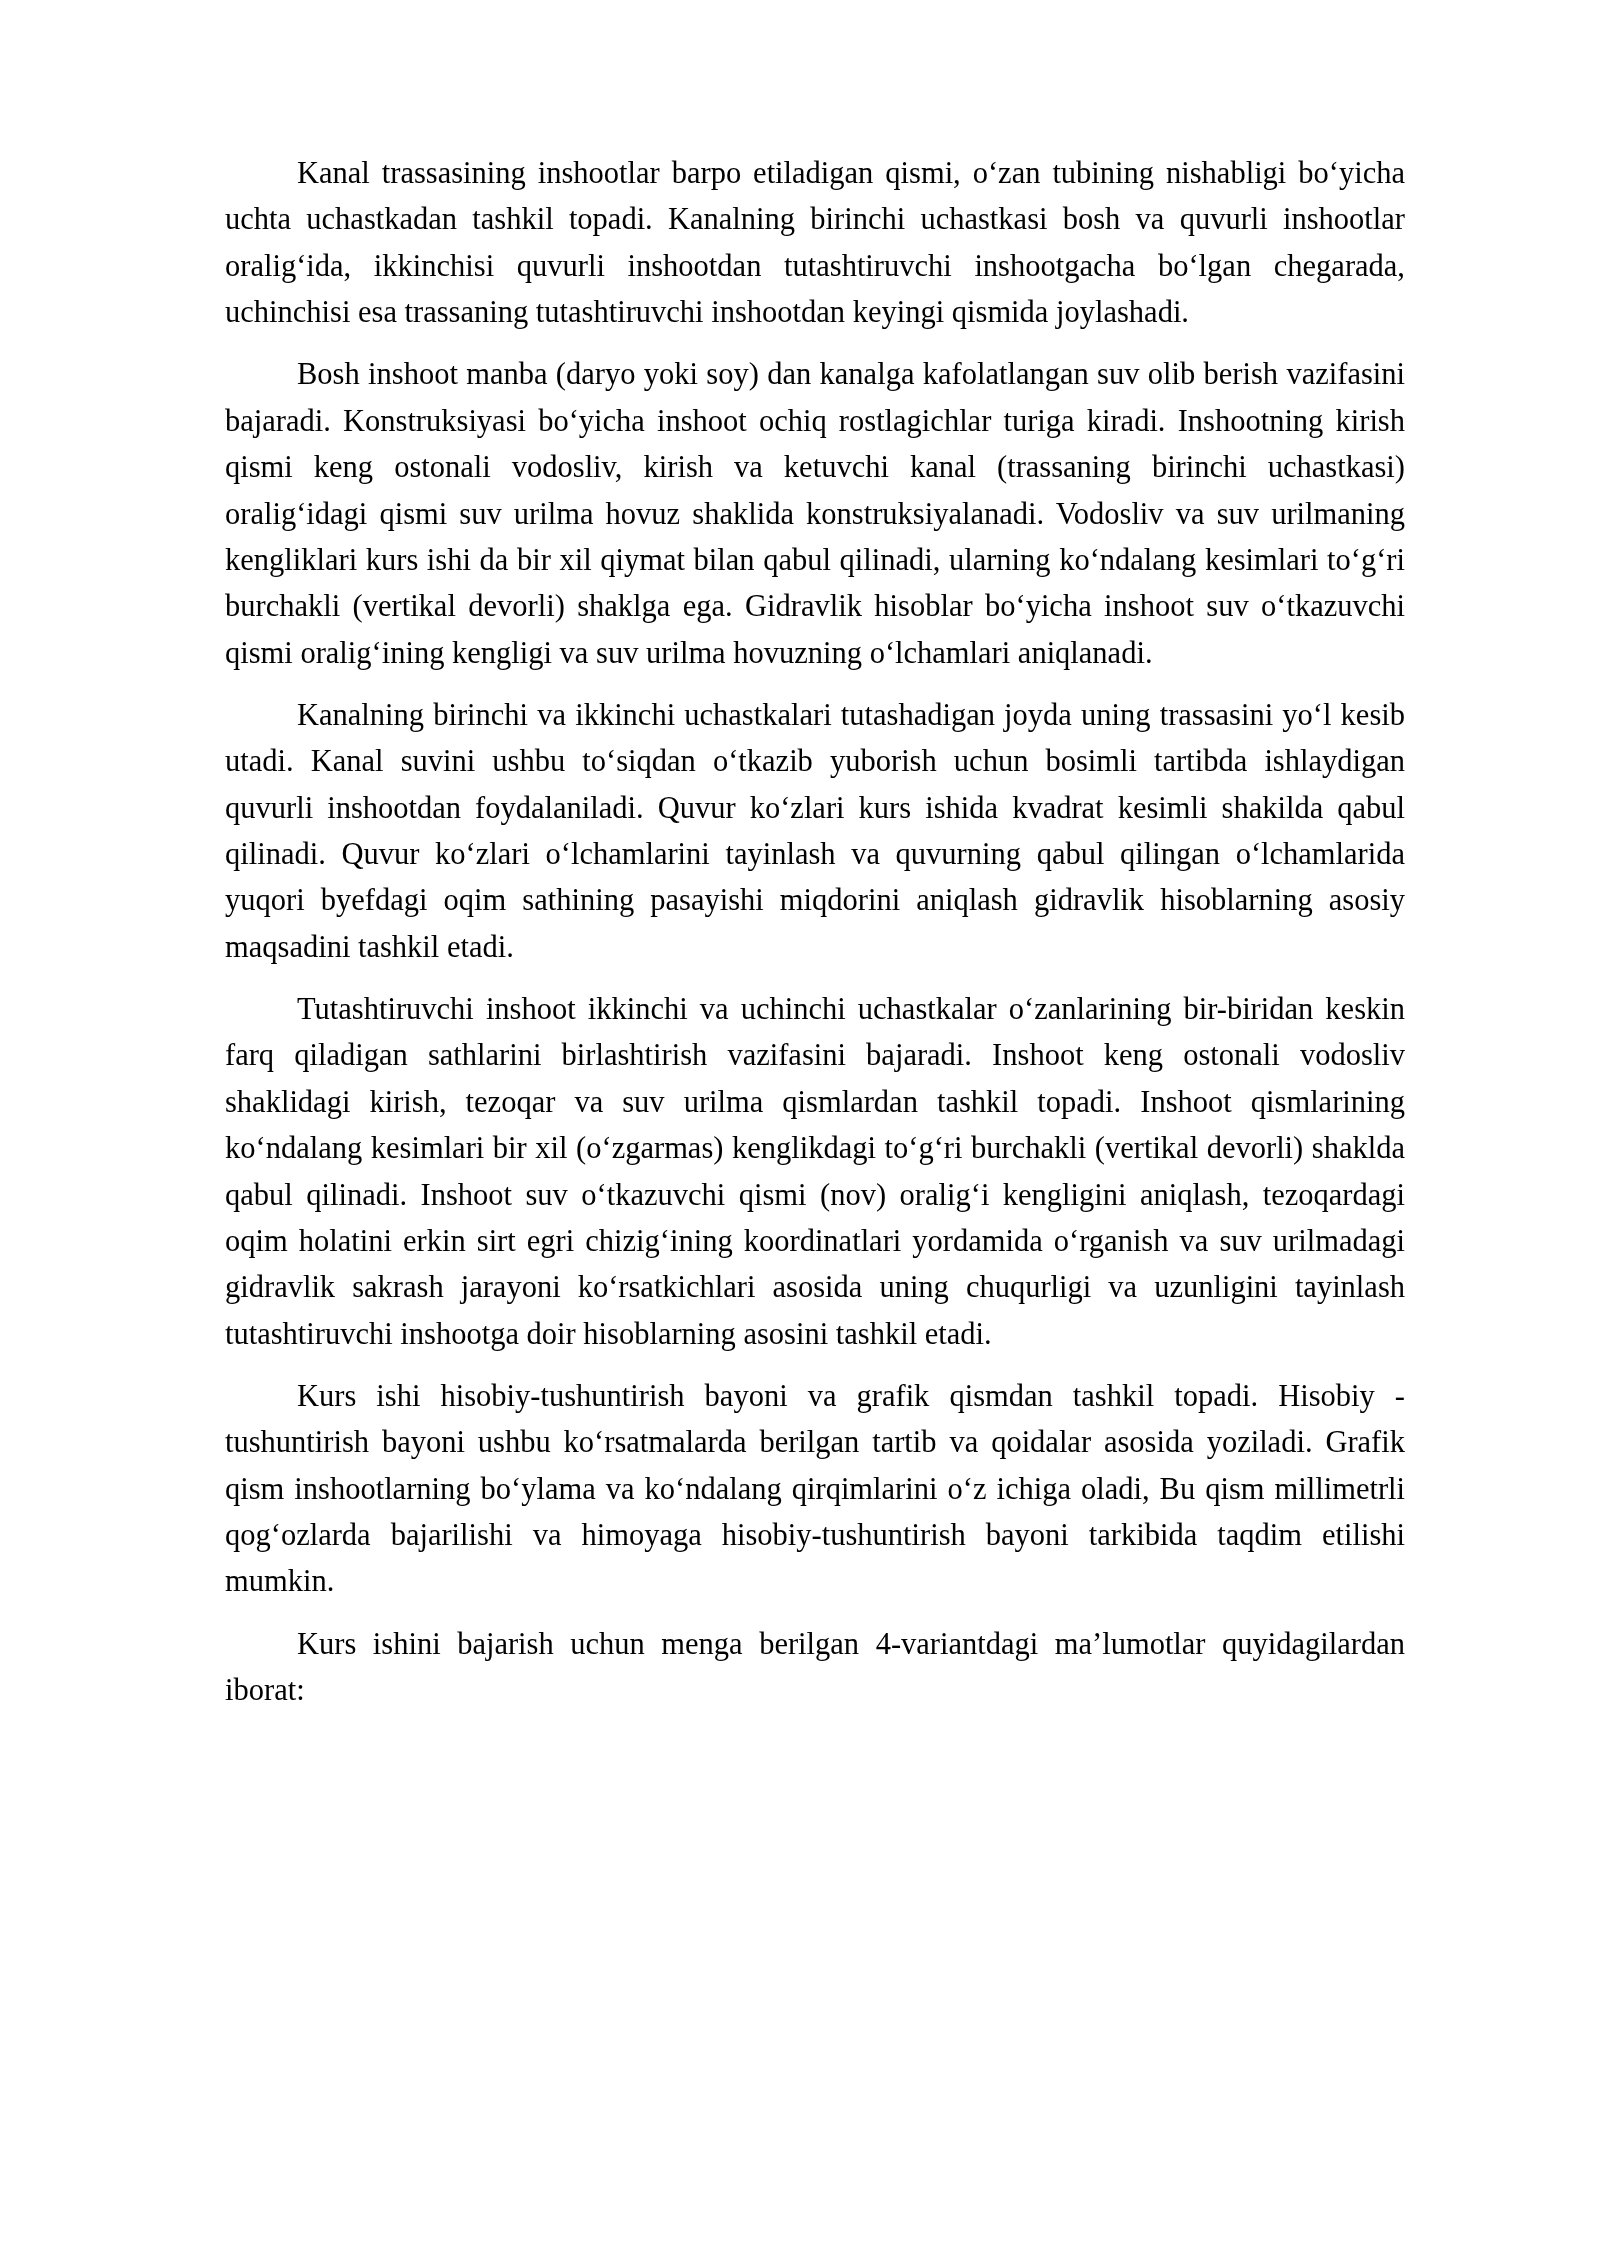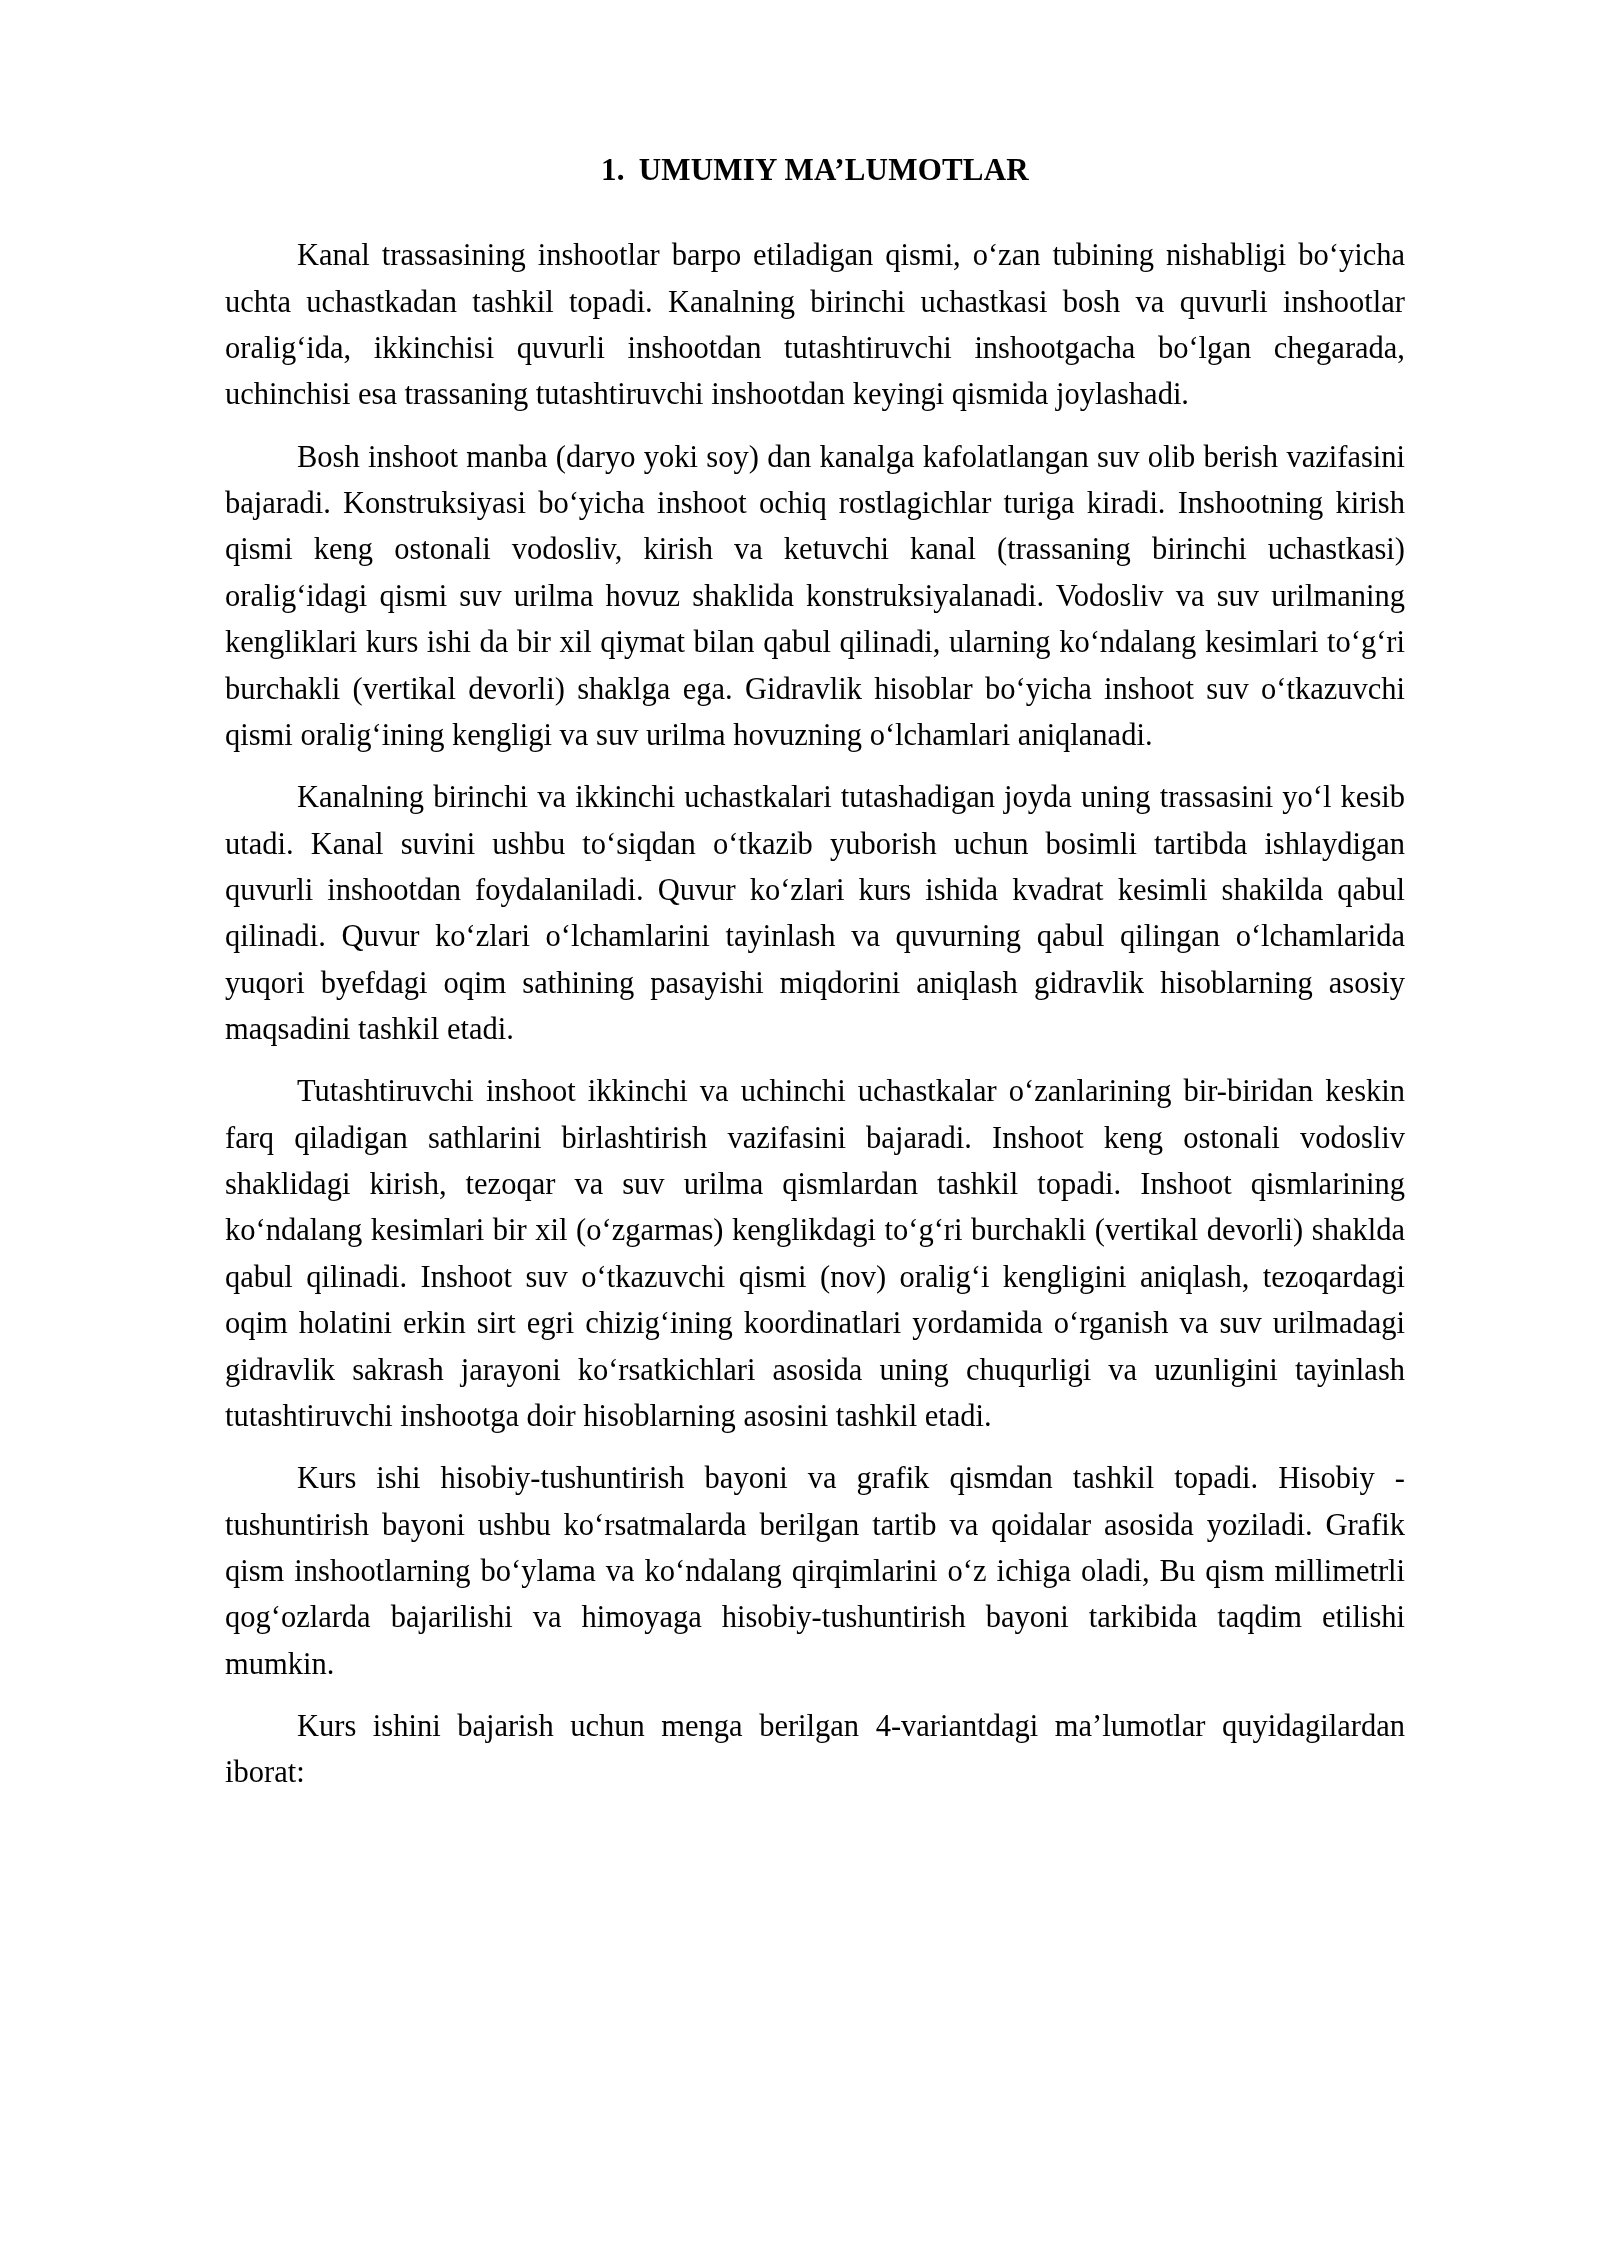--- a/index.html
+++ b/index.html
@@ -42,23 +42,20 @@
   }
   p.para:last-child {
     margin-bottom: 8px;
   }
 </style>
 </head>
 <body>
 
 <div class="page">
 
-  <h1 class="doc-title">
-    <span class="num">1.</span><span>UMUMIY MA’LUMOTLAR</span>
-  </h1>
 
   <p class="para">Kanal trassasining inshootlar barpo etiladigan qismi, o‘zan tubining nishabligi bo‘yicha uchta uchastkadan tashkil topadi. Kanalning birinchi uchastkasi bosh va quvurli inshootlar oralig‘ida, ikkinchisi quvurli inshootdan tutashtiruvchi inshootgacha bo‘lgan chegarada, uchinchisi esa trassaning tutashtiruvchi inshootdan keyingi qismida joylashadi.</p>
   <p class="para">Bosh inshoot manba (daryo yoki soy) dan kanalga kafolatlangan suv olib berish vazifasini bajaradi. Konstruksiyasi bo‘yicha inshoot ochiq rostlagichlar turiga kiradi. Inshootning kirish qismi keng ostonali vodosliv, kirish va ketuvchi kanal (trassaning birinchi uchastkasi) oralig‘idagi qismi suv urilma hovuz shaklida konstruksiyalanadi. Vodosliv va suv urilmaning kengliklari kurs ishi da bir xil qiymat bilan qabul qilinadi, ularning ko‘ndalang kesimlari to‘g‘ri burchakli (vertikal devorli) shaklga ega. Gidravlik hisoblar bo‘yicha inshoot suv o‘tkazuvchi qismi oralig‘ining kengligi va suv urilma hovuzning o‘lchamlari aniqlanadi.</p>
   <p class="para">Kanalning birinchi va ikkinchi uchastkalari tutashadigan joyda uning trassasini yo‘l kesib utadi. Kanal suvini ushbu to‘siqdan o‘tkazib yuborish uchun bosimli tartibda ishlaydigan quvurli inshootdan foydalaniladi. Quvur ko‘zlari kurs ishida kvadrat kesimli shakilda qabul qilinadi. Quvur ko‘zlari o‘lchamlarini tayinlash va quvurning qabul qilingan o‘lchamlarida yuqori byefdagi oqim sathining pasayishi miqdorini aniqlash gidravlik hisoblarning asosiy maqsadini tashkil etadi.</p>
   <p class="para">Tutashtiruvchi inshoot ikkinchi va uchinchi uchastkalar o‘zanlarining bir-biridan keskin farq qiladigan sathlarini birlashtirish vazifasini bajaradi. Inshoot keng ostonali vodosliv shaklidagi kirish, tezoqar va suv urilma qismlardan tashkil topadi. Inshoot qismlarining ko‘ndalang kesimlari bir xil (o‘zgarmas) kenglikdagi to‘g‘ri burchakli (vertikal devorli) shaklda qabul qilinadi. Inshoot suv o‘tkazuvchi qismi (nov) oralig‘i kengligini aniqlash, tezoqardagi oqim holatini erkin sirt egri chizig‘ining koordinatlari yordamida o‘rganish va suv urilmadagi gidravlik sakrash jarayoni ko‘rsatkichlari asosida uning chuqurligi va uzunligini tayinlash tutashtiruvchi inshootga doir hisoblarning asosini tashkil etadi.</p>
   <p class="para">Kurs ishi hisobiy-tushuntirish bayoni va grafik qismdan tashkil topadi. Hisobiy - tushuntirish bayoni ushbu ko‘rsatmalarda berilgan tartib va qoidalar asosida yoziladi. Grafik qism inshootlarning bo‘ylama va ko‘ndalang qirqimlarini o‘z ichiga oladi, Bu qism millimetrli qog‘ozlarda bajarilishi va himoyaga hisobiy-tushuntirish bayoni tarkibida taqdim etilishi mumkin.</p>
   <p class="para">Kurs ishini bajarish uchun menga berilgan 4-variantdagi ma’lumotlar quyidagilardan iborat:</p>
 
 </div>
 

